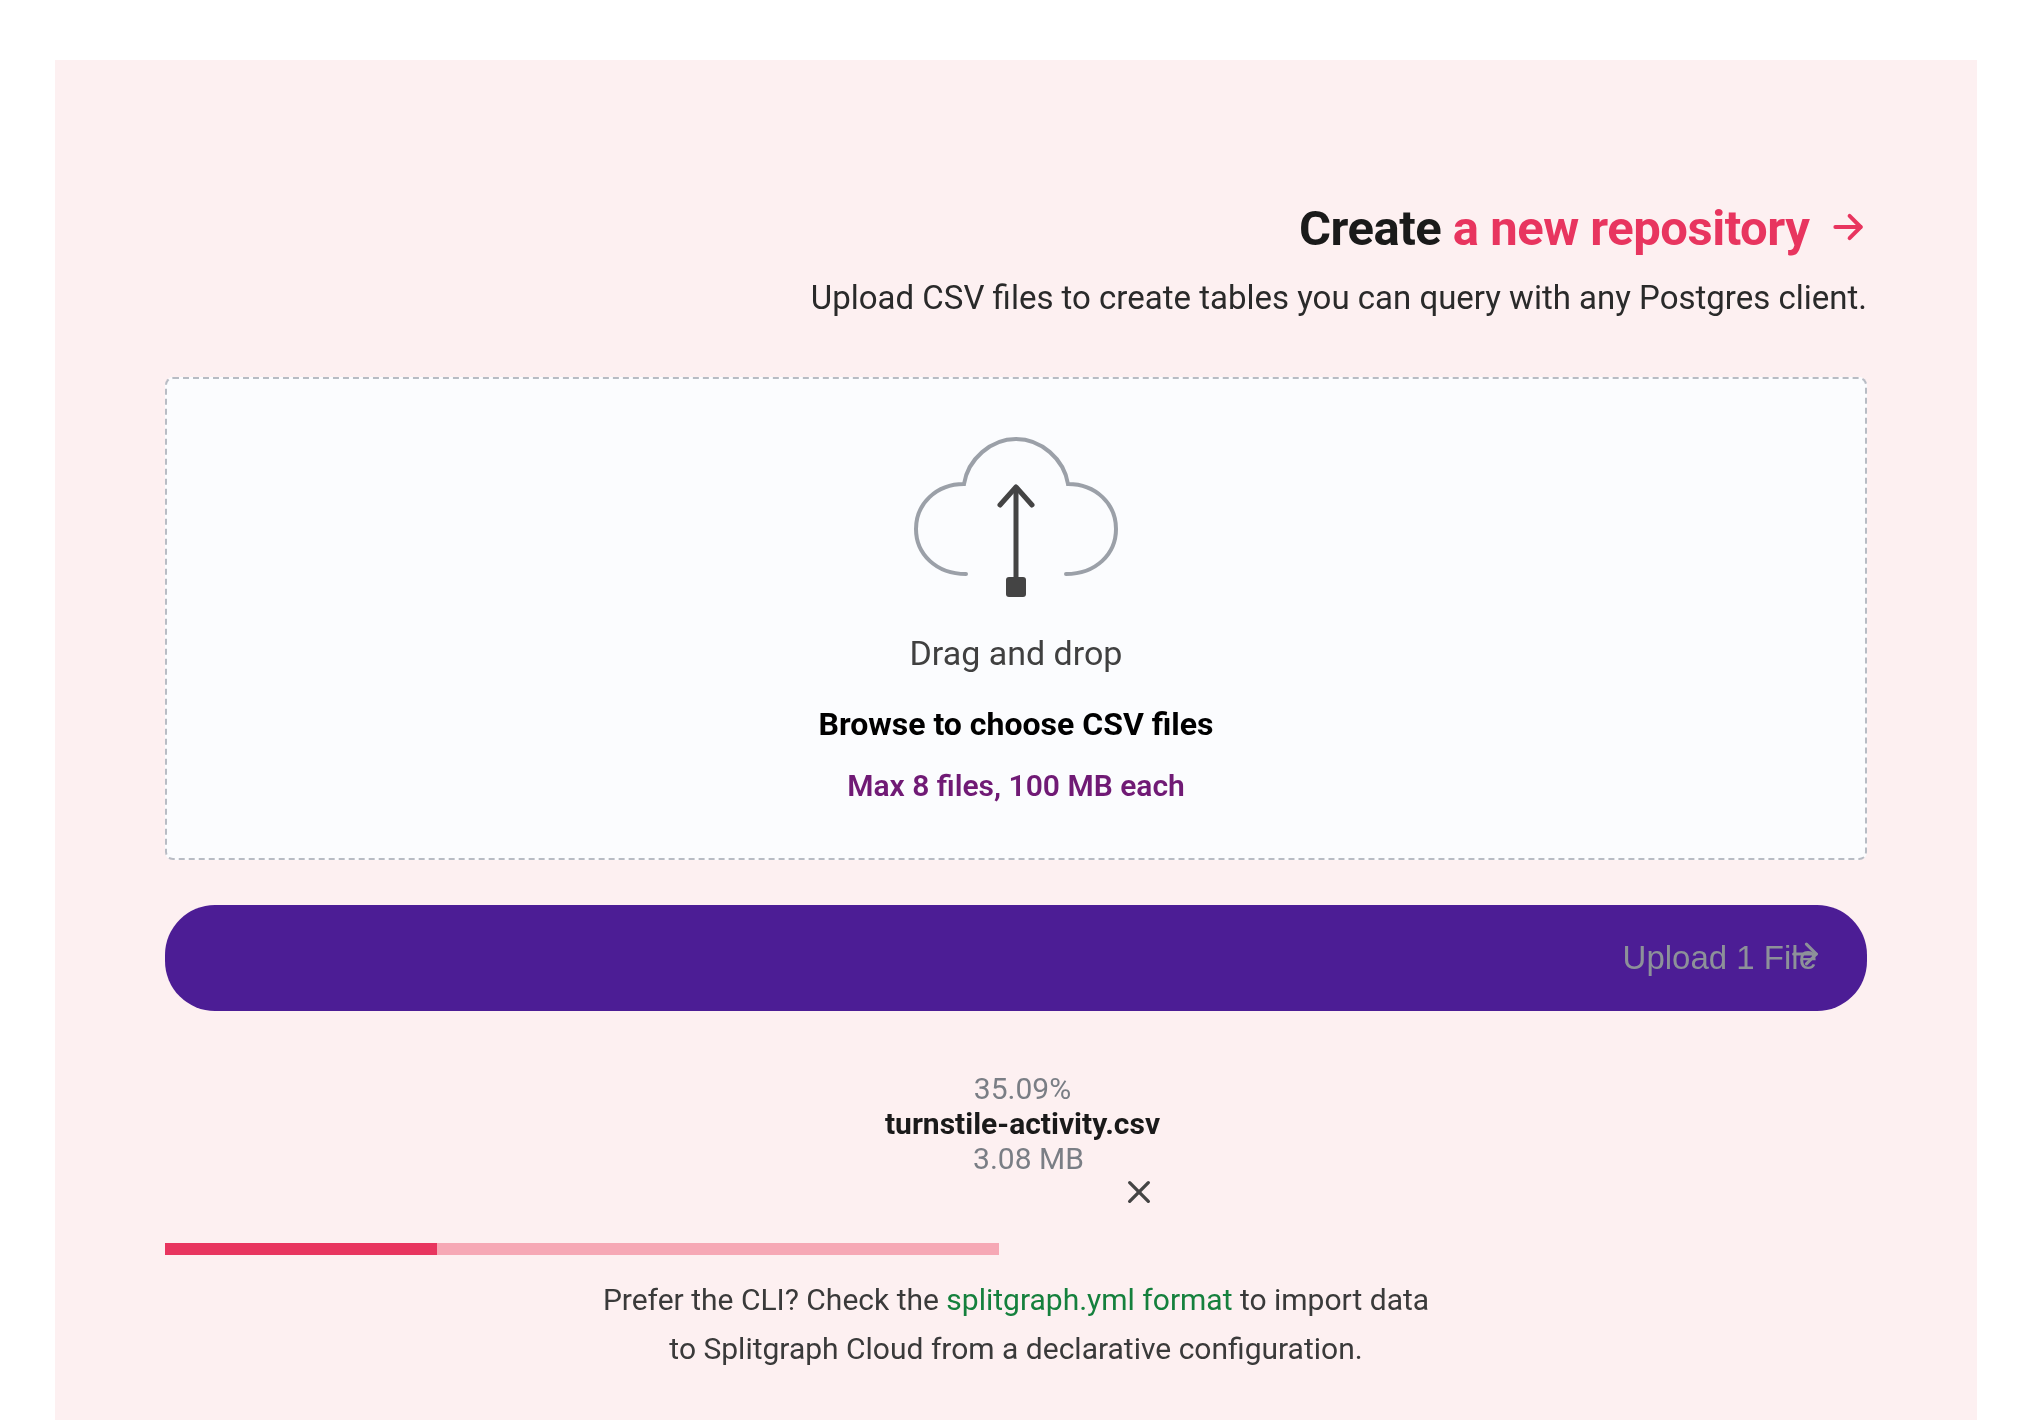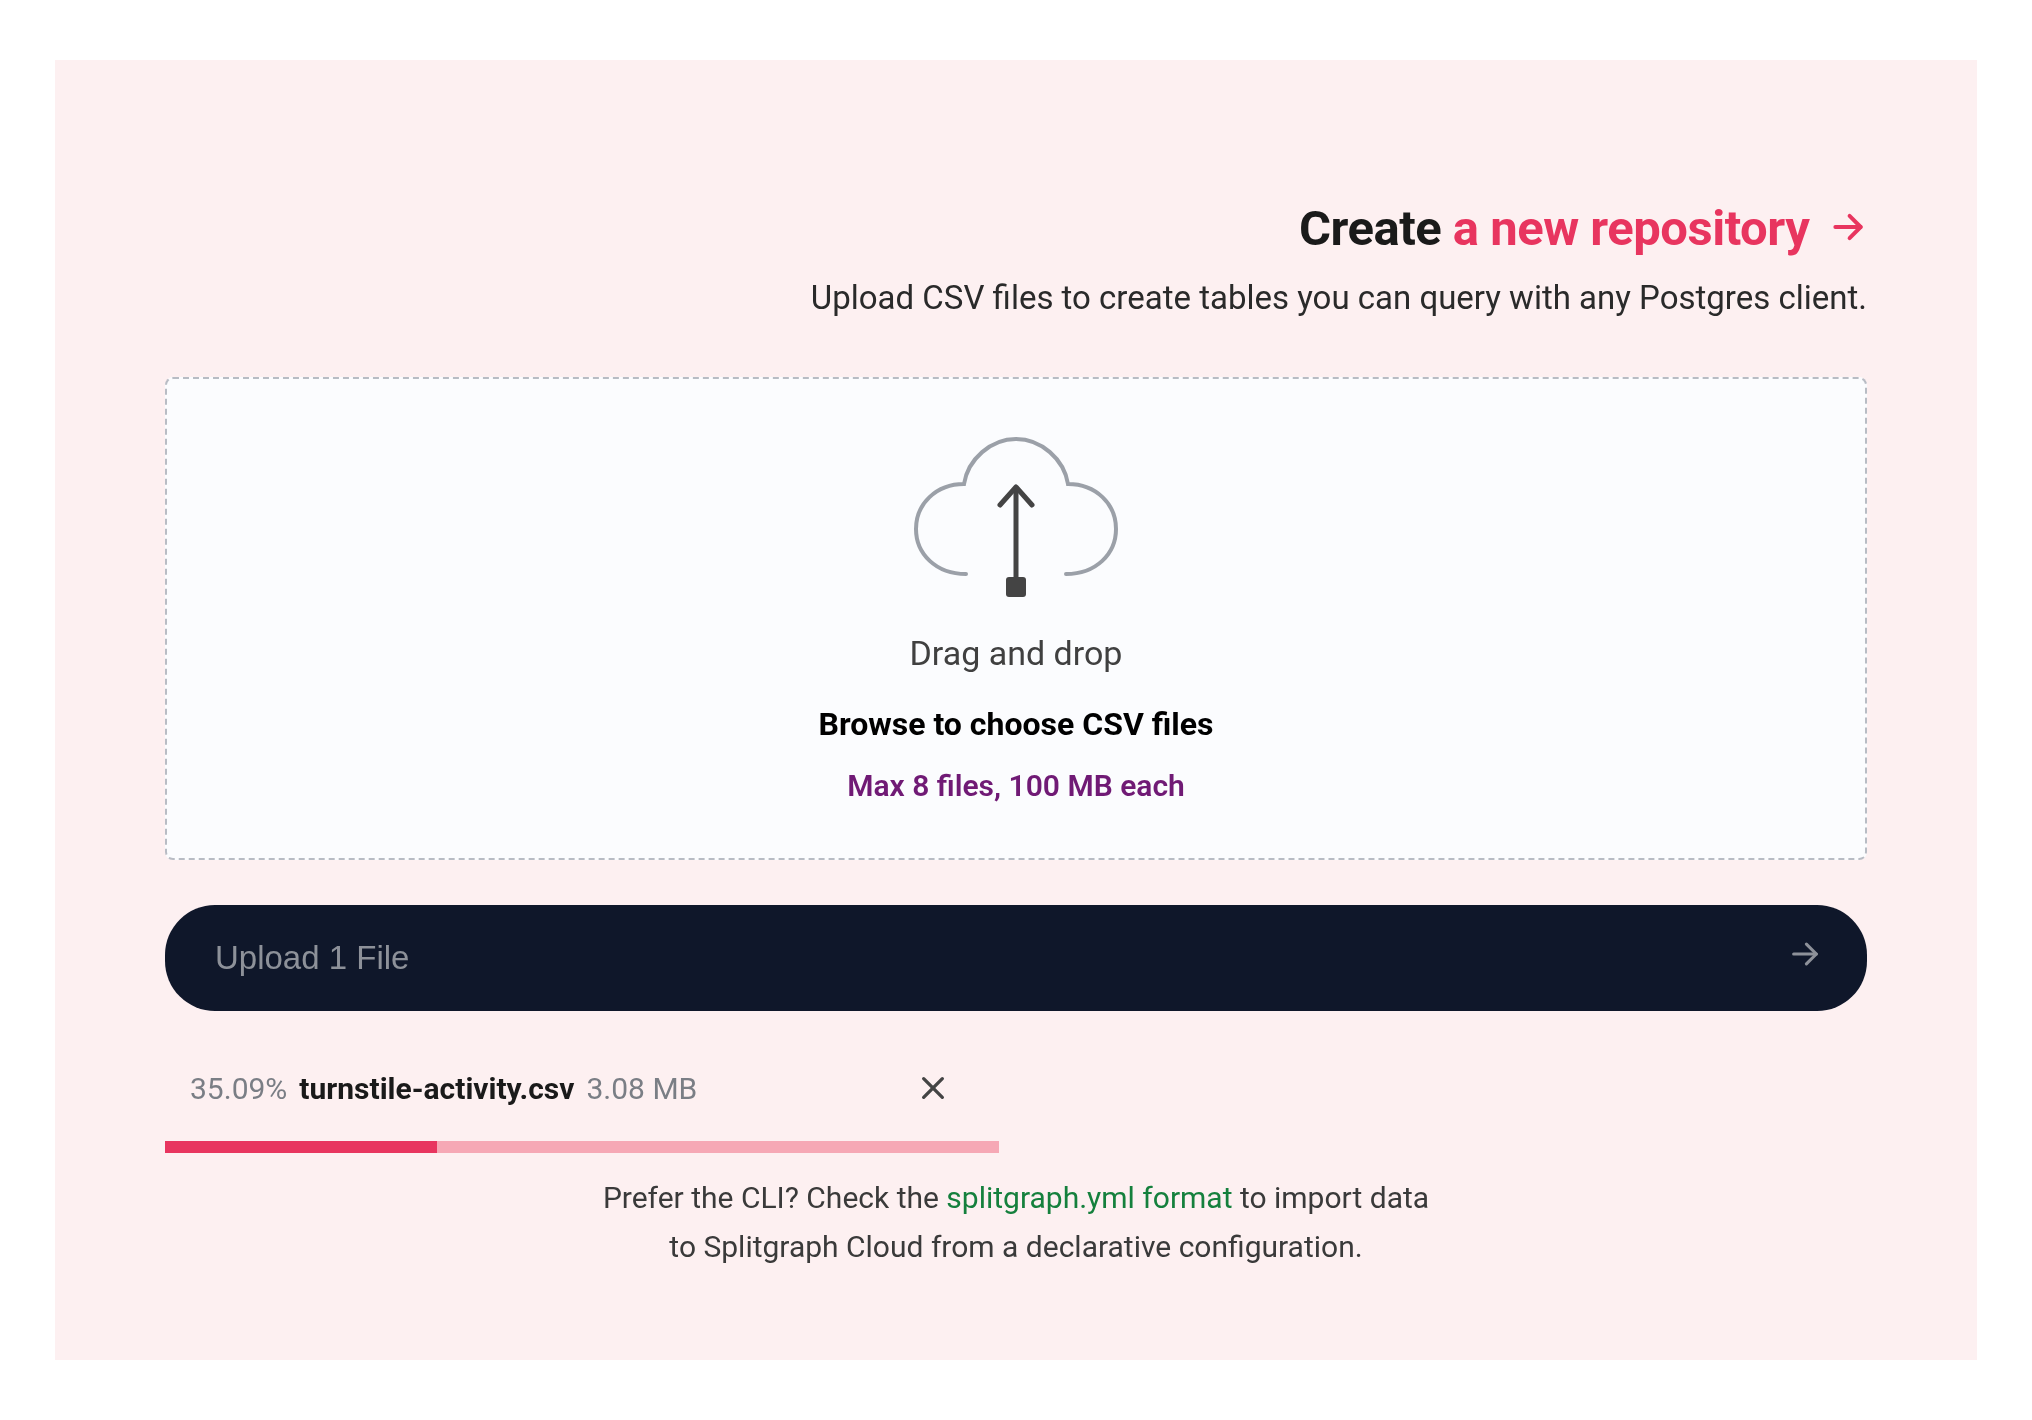--- a/index.html
+++ b/index.html
@@ -84,30 +84,30 @@
     }
     
     .max-files-text {
       font-size: 30px;
       color: #701a75;
       font-weight: 600;
     }
     
     .upload-button {
       width: 100%;
-      background: #0f172a;
+      background: #4c1d95;
       border: none;
       border-radius: 50px;
       padding: 34px 50px;
       font-size: 33px;
       color: #8d9199;
       font-weight: 500;
       cursor: pointer;
       position: relative;
-      text-align: left;
+      text-align: right;
       margin-bottom: 60px;
     }
     
     .upload-button-arrow {
       position: absolute;
       right: 45px;
       top: 50%;
       transform: translateY(-50%);
     }
     
@@ -121,20 +121,21 @@
     
     .files-count {
       font-weight: 700;
     }
     
     .file-row {
       display: flex;
       align-items: center;
       margin-bottom: 35px;
       padding-left: 25px;
+      flex-direction: column;
     }
     
     .file-percent {
       font-size: 30px;
       color: #7a7e85;
       margin-right: 12px;
     }
     
     .file-name {
       font-size: 30px;

